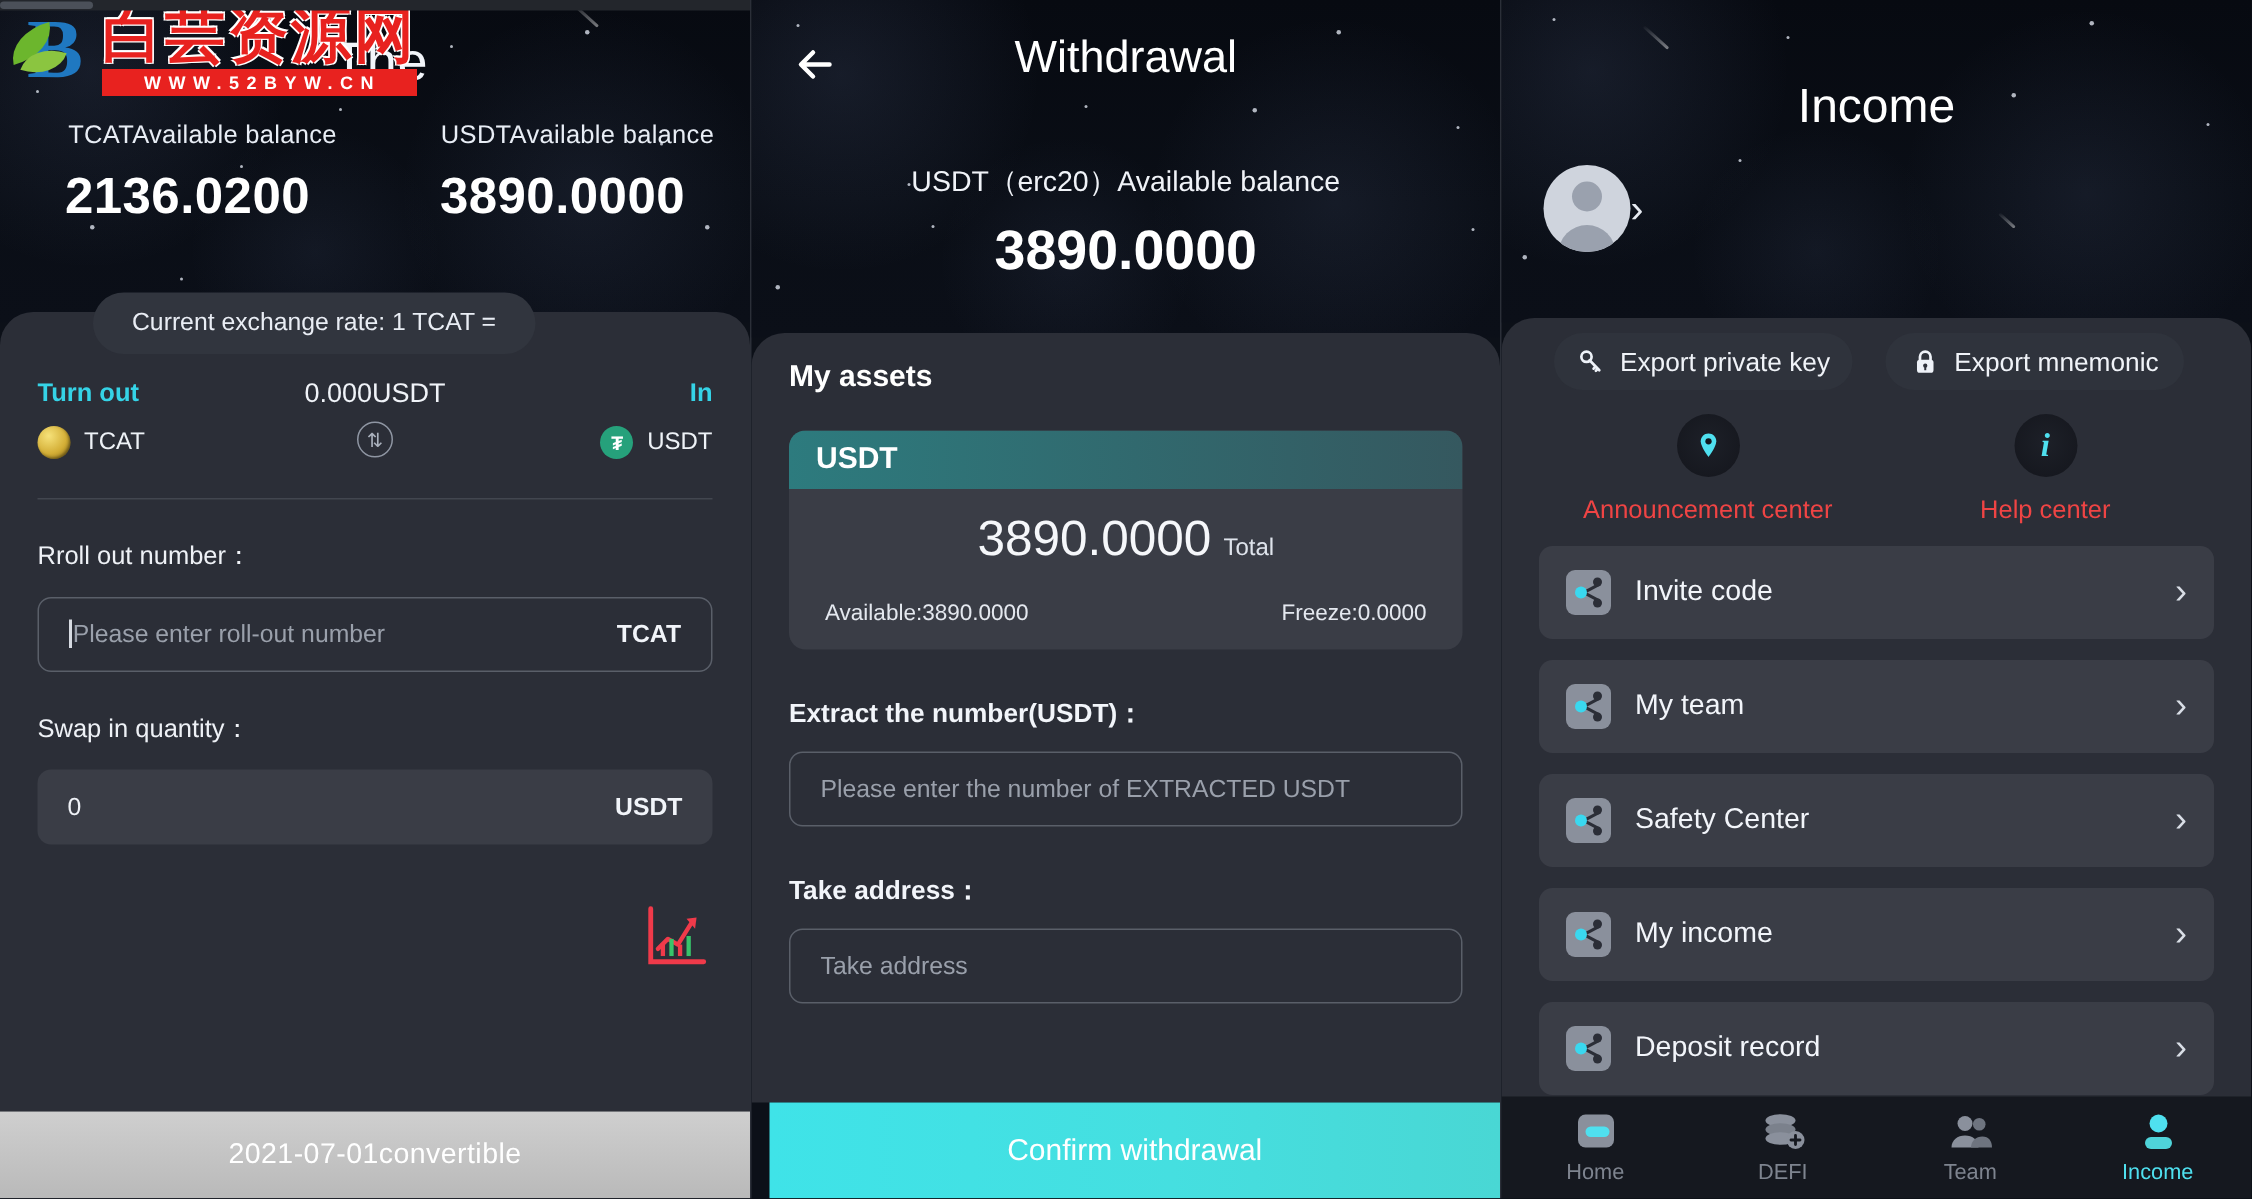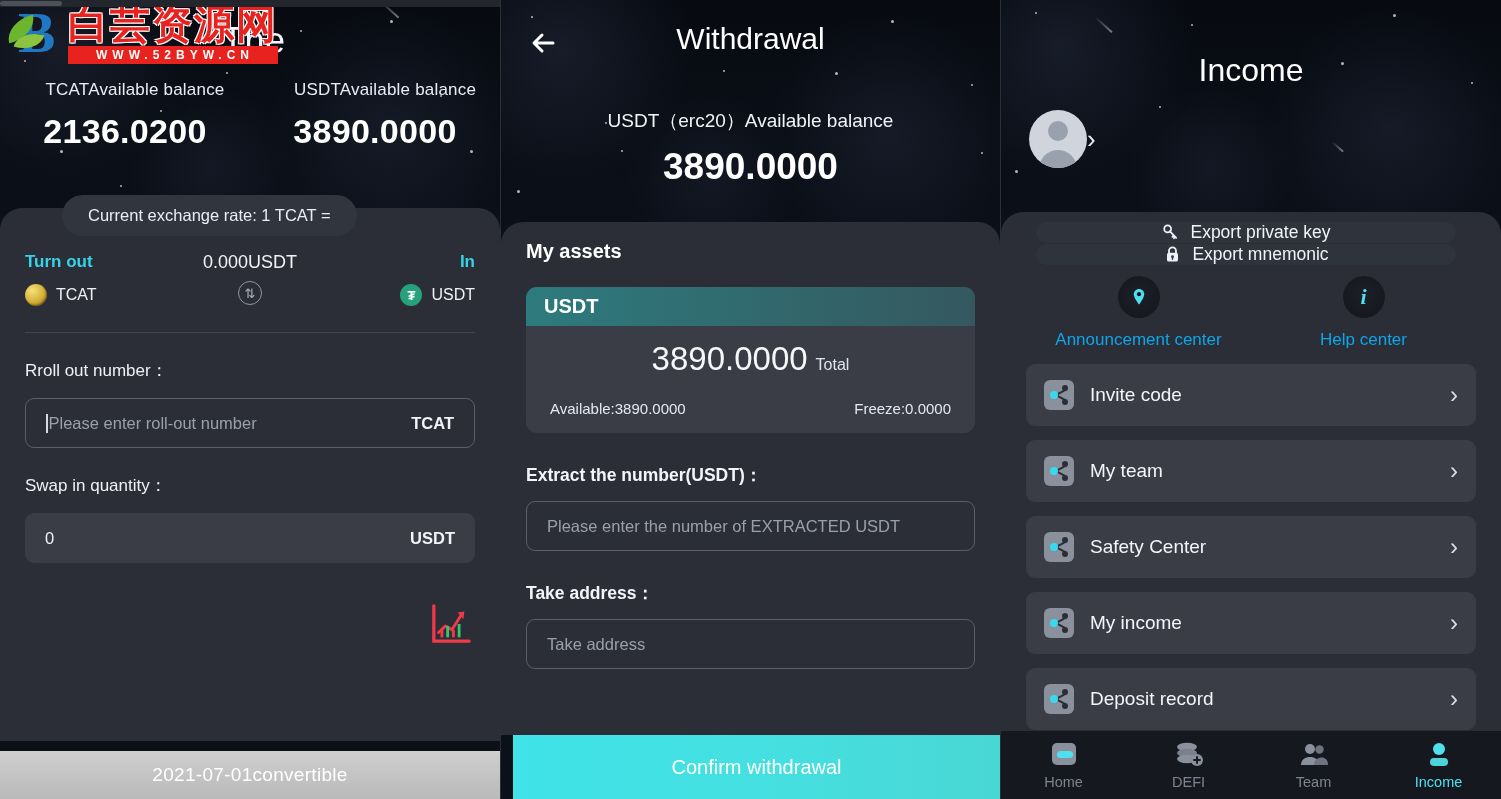--- a/index.html
+++ b/index.html
@@ -98,21 +98,21 @@
   .field-box.outlined { border: 1px solid #5a5f69; background: transparent; }
   .field-box.filled { background: #3a3d46; }
   .field-box .ph { flex: 1; color: #9aa0ab; position: relative; }
   .field-box .val { flex: 1; color: #eef1f6; }
   .field-box .unit { color: #f1f4f9; font-weight: 600; }
   .caret { display:inline-block; width:1.5px; height:19px; background:#d6dae1; vertical-align:-4px; margin-right:1px; }
 
   .chart-icon { position: absolute; right: 28px; bottom: 96px; width: 42px; height: 42px; }
 
   .p1-footer {
-    position: absolute; left: 0; right: 0; bottom: 0; height: 48px;
+    position: absolute; left: 0; right: 0; bottom: 0; height: 58px;
     background: linear-gradient(180deg, #cfcfcf 0%, #b9b9b9 100%);
     display: flex; align-items: center; justify-content: center;
     color: #ffffff; font-size: 19px; letter-spacing: .3px;
   }
 
   
   .wm { position: absolute; left: 4px; top: 2px; z-index: 30; display: flex; align-items: center; }
   .wm-logo { position: relative; width: 62px; height: 62px; flex: 0 0 62px; }
   .wm-b {
     position: absolute; left: 14px; top: 3px; font-size: 56px; line-height: 56px;
@@ -205,40 +205,40 @@
   .p3-name-row { display: flex; align-items: center; gap: 10px; }
   .p3-name { font-size: 18.5px; font-weight: bold; color: #ffffff; }
   .v-badge {
     border: 1.6px solid #c9b46a; color: #e6d79a; border-radius: 11px;
     font-size: 13.5px; padding: 1px 8px; font-weight: bold;
   }
   .p3-mid { margin-top: 9px; font-size: 16px; color: #9aa2b0; }
   .p3-mid .copy { color: #5ee6de; text-decoration: underline; margin-left: 8px; }
   .p3-chevron { color: #e7ebf2; font-size: 26px; }
 
-  .p3-exports { position: absolute; top: 222px; left: 0; right: 10px; display: flex; gap: 1px; padding: 0 35px; z-index: 6; flex-direction: column; }
+  .p3-exports { position: absolute; top: 222px; left: 0; right: 10px; display: flex; gap: 22px; padding: 0 35px; z-index: 6; }
   .exp-btn {
     background: #2f333c; border-radius: 22px; height: 38px; flex: 1;
     display: flex; align-items: center; justify-content: center; gap: 10px;
     color: #f0f3f8; font-size: 17.5px; white-space: nowrap;
   }
 
   .p3-body {
     position: absolute; left: 0; top: 212px; right: 0; bottom: 0;
     background: #2b2e37; border-radius: 22px 22px 0 0; padding: 52px 25px 0 25px;
   }
   .p3-quick { display: flex; margin-top: 12px; }
   .quick { flex: 1; text-align: center; }
   .quick-ic {
     width: 42px; height: 42px; border-radius: 50%; margin: 0 auto;
     background: radial-gradient(circle at 50% 45%, #1d2028 0%, #16181f 75%);
     display: flex; align-items: center; justify-content: center;
     color: #4fe0ef;
   }
-  .quick-lb { margin-top: 12px; font-size: 17px; color: #0ea5e9; }
+  .quick-lb { margin-top: 12px; font-size: 17px; color: #ef4444; }
 
   .menu { margin-top: 14px; }
   .menu-item {
     background: #3a3d46; border-radius: 9px; height: 62px; margin-bottom: 14px;
     display: flex; align-items: center; padding: 0 18px;
   }
   .menu-ic {
     width: 30px; height: 30px; border-radius: 6px; background: #8a909c;
     flex: 0 0 30px; position: relative; margin-right: 16px;
   }

